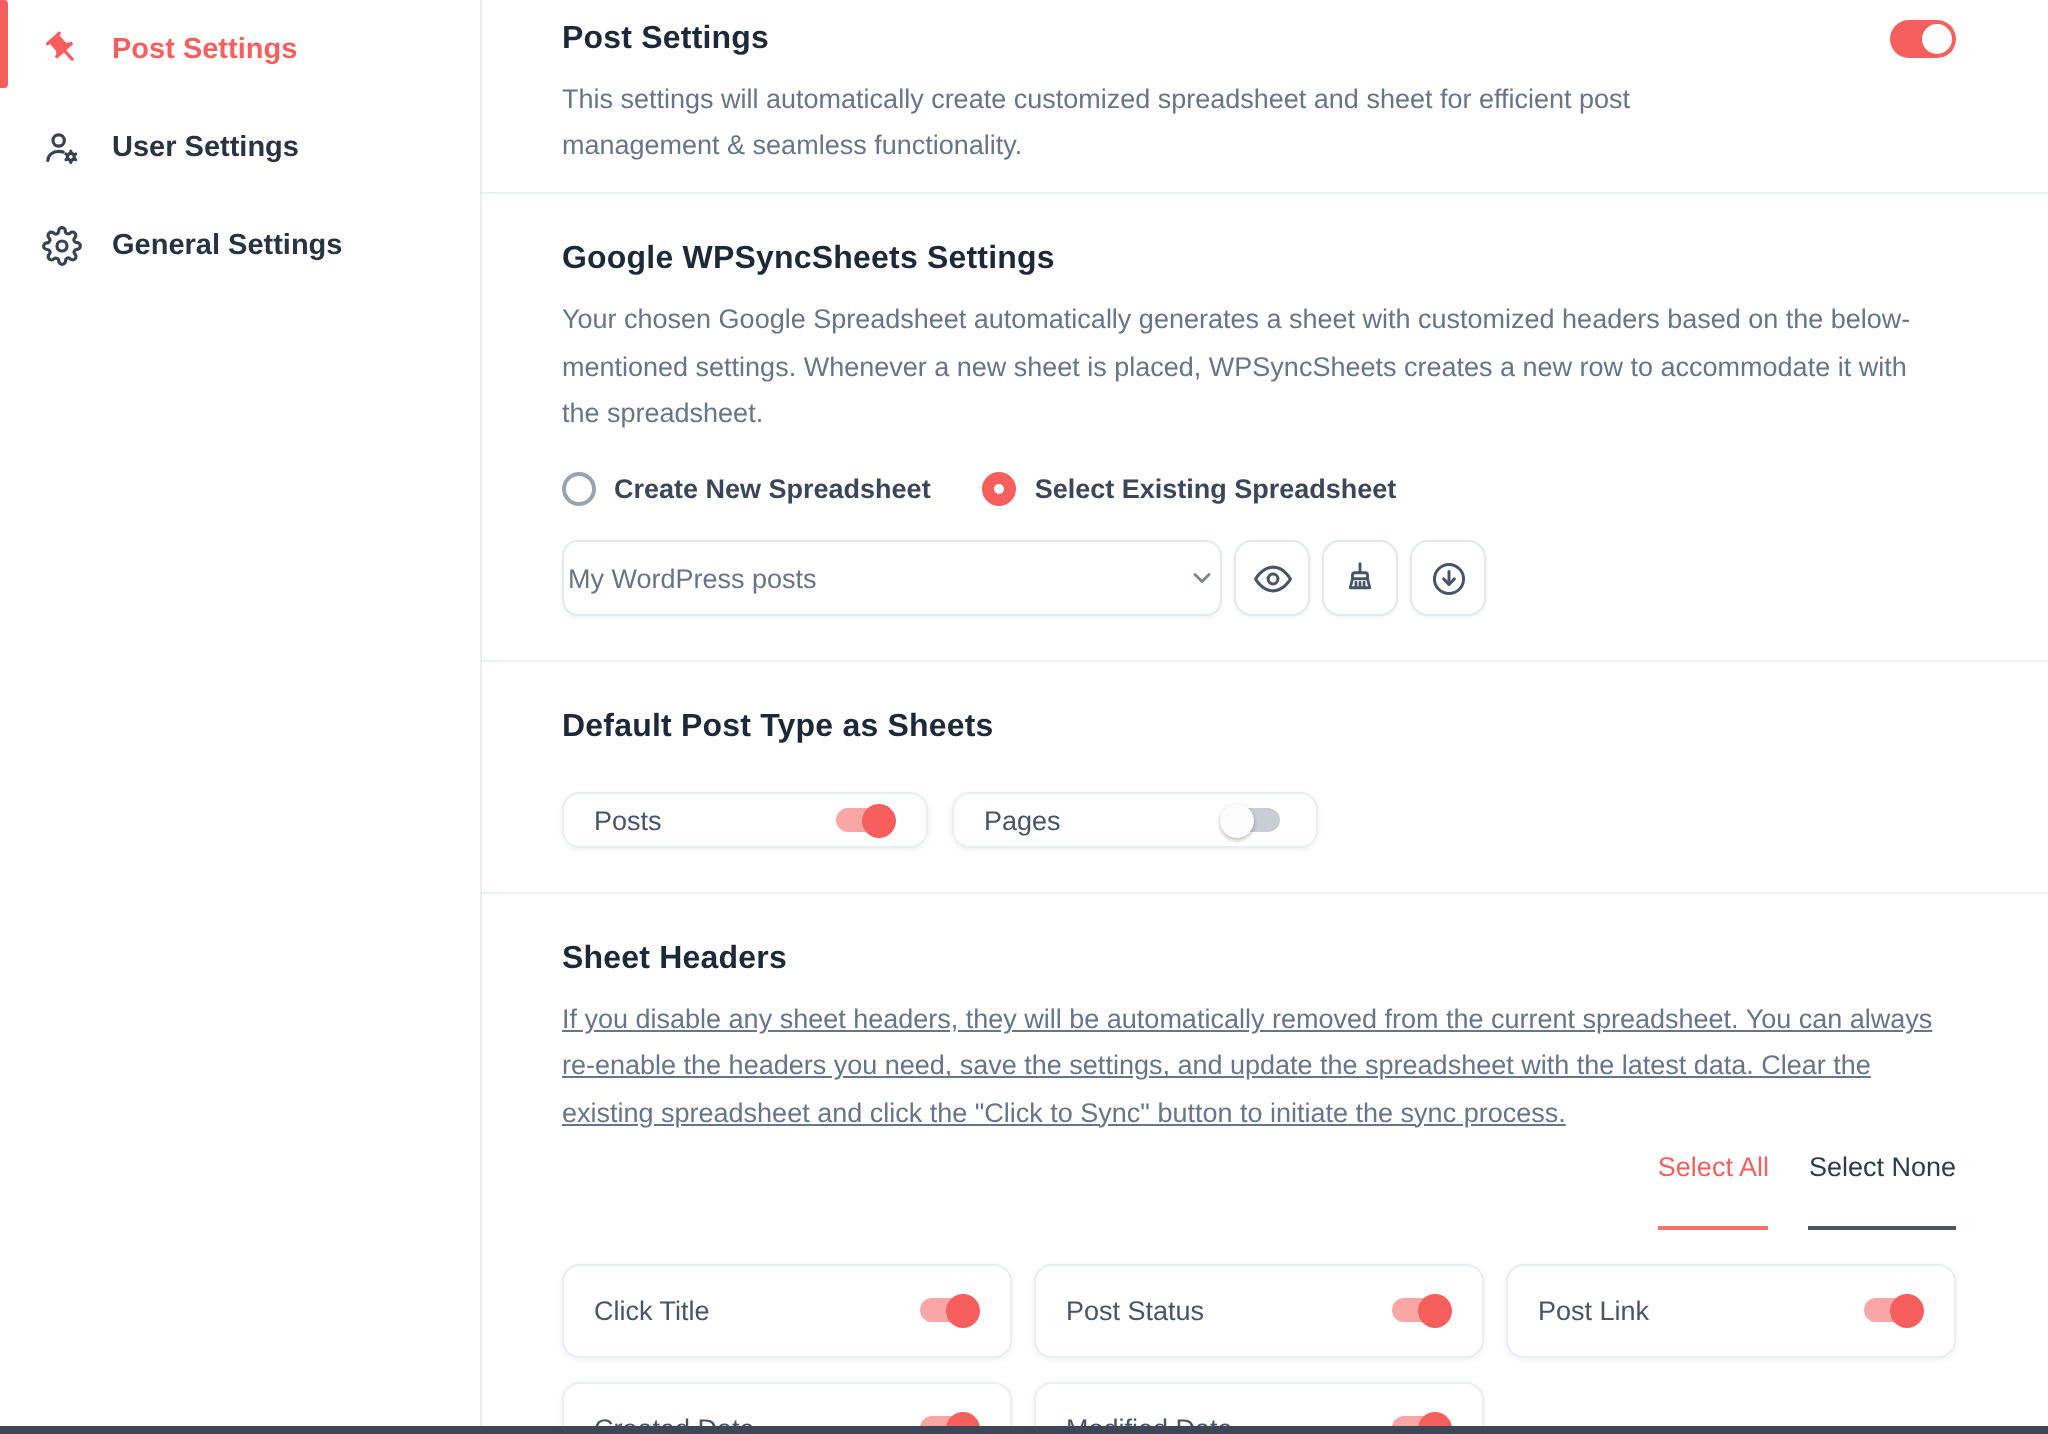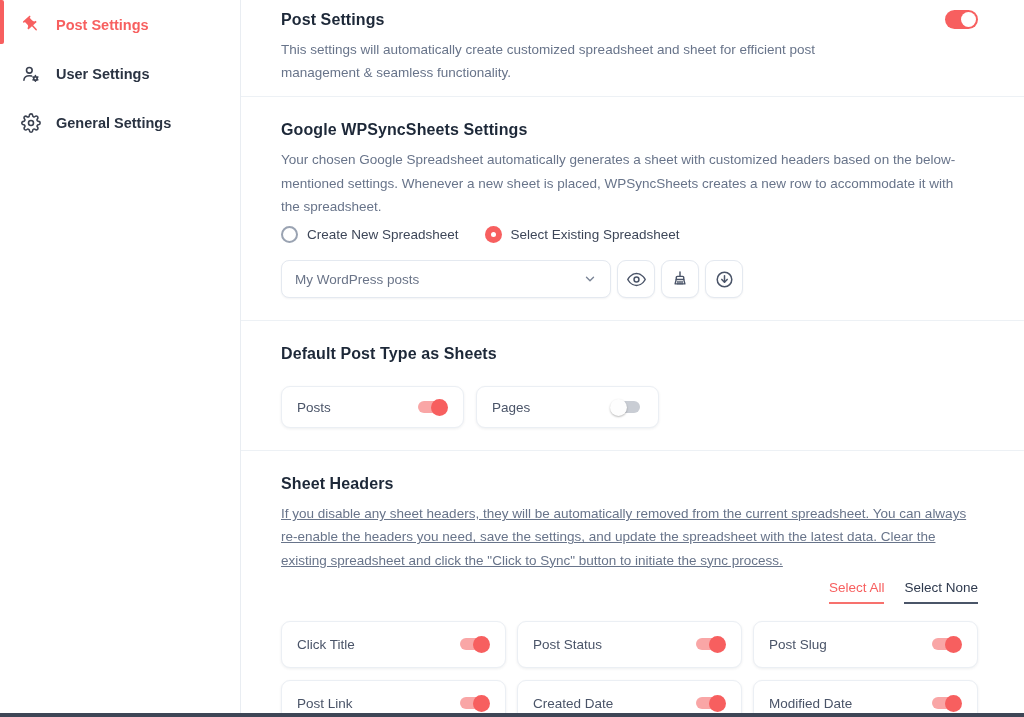--- a/index.html
+++ b/index.html
@@ -42,62 +42,62 @@
   .ios-switch {
     width:33px; height:19px; border-radius:10px; background:#f75f5f;
     position:relative; cursor:pointer; flex:0 0 auto;
   }
   .ios-switch::after {
     content:''; position:absolute; width:15px; height:15px; border-radius:50%;
     background:#fff; top:2px; right:2px;
   }
 
   
-  .radio-row { display:flex; align-items:flex-start; gap:26px; margin-top:8px; }
+  .radio-row { display:flex; align-items:flex-start; gap:26px; margin-top:18px;font-weight:bold; }
   .radio { display:flex; align-items:center; gap:9px; font-size:13.5px; color:#3d4658; cursor:pointer; }
   .radio-circle { width:17px; height:17px; border-radius:50%; border:2px solid #9aa3b2; background:#fff; flex:0 0 auto; }
   .radio-circle.checked { border:none; background:#f75f5f; position:relative; }
   .radio-circle.checked::after {
     content:''; position:absolute; width:5px; height:5px; border-radius:50%;
     background:#fff; top:6px; left:6px;
   }
 
   
   .select-row { display:flex; align-items:center; gap:6px; margin-top:17px; }
   .select-box {
     width:330px; height:38px; border:1px solid #e4e9f0; border-radius:8px;
     display:flex; align-items:center; justify-content:space-between;
-    padding:0 13px; font-size:13.5px; color:#6a7488; background:#fff;
+    padding:0 2px; font-size:13.5px; color:#6a7488; background:#fff;
     box-shadow:0 1px 2px rgba(16,24,40,.05); cursor:pointer;
   }
   .icon-btn {
     width:38px; height:38px; border:1px solid #e4e9f0; border-radius:9px;
     display:flex; align-items:center; justify-content:center; color:#4a5468;
     background:#fff; box-shadow:0 1px 2px rgba(16,24,40,.05); cursor:pointer;
   }
 
   
   .type-cards { display:flex; gap:12px; margin-top:23px; }
   .toggle-card {
-    width:183px; height:42px; border:1px solid #ebeff4; border-radius:9px;
+    width:183px; height:28px; border:1px solid #ebeff4; border-radius:9px;
     display:flex; align-items:center; justify-content:space-between;
     padding:0 15px; font-size:13.5px; color:#4a5468; background:#fff;
     box-shadow:0 1px 3px rgba(16,24,40,.07);
   }
   .m-switch { width:27px; height:12px; border-radius:6px; background:#f9a6a6; position:relative; margin-right:3px; cursor:pointer; flex:0 0 auto; }
   .m-switch::after {
     content:''; position:absolute; width:17px; height:17px; border-radius:50%;
     background:#f75f5f; top:-2.5px; right:-3px;
   }
   .m-switch.off { background:#c9cdd4; }
   .m-switch.off::after { background:#fdfdfd; right:auto; left:-3px; box-shadow:0 1px 2px rgba(0,0,0,.28); }
 
   
   .links-row { display:flex; justify-content:flex-end; align-items:flex-start; gap:20px; margin-top:8px; }
-  .text-link { font-size:13.5px; padding-bottom:7px; cursor:pointer; }
+  .text-link { font-size:13.5px; padding-bottom:22px; cursor:pointer; }
   .text-link.all { color:#f75f5f; border-bottom:2px solid #f7716d; }
   .text-link.none { color:#2f3a4e; border-bottom:2px solid #4a5568; }
   .headers-grid { display:grid; grid-template-columns:repeat(3,1fr); gap:12px 11px; margin-top:17px; }
   .headers-grid .toggle-card { width:auto; height:47px; }
 
   .bottom-edge { position:fixed; left:0; right:0; bottom:0; height:4px; background:#3e4656; }
 
   svg { display:block; }
 </style>
 </head>
@@ -228,24 +228,20 @@
       <div class="headers-grid">
         <div class="toggle-card">
           <span>Click Title</span>
           <span class="m-switch"></span>
         </div>
         <div class="toggle-card">
           <span>Post Status</span>
           <span class="m-switch"></span>
         </div>
         <div class="toggle-card">
-          <span>Post Slug</span>
-          <span class="m-switch"></span>
-        </div>
-        <div class="toggle-card">
           <span>Post Link</span>
           <span class="m-switch"></span>
         </div>
         <div class="toggle-card">
           <span>Created Date</span>
           <span class="m-switch"></span>
         </div>
         <div class="toggle-card">
           <span>Modified Date</span>
           <span class="m-switch"></span>

